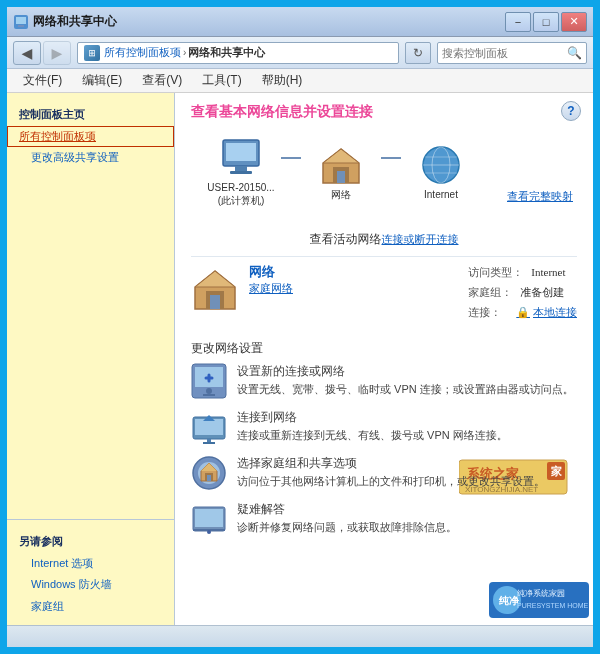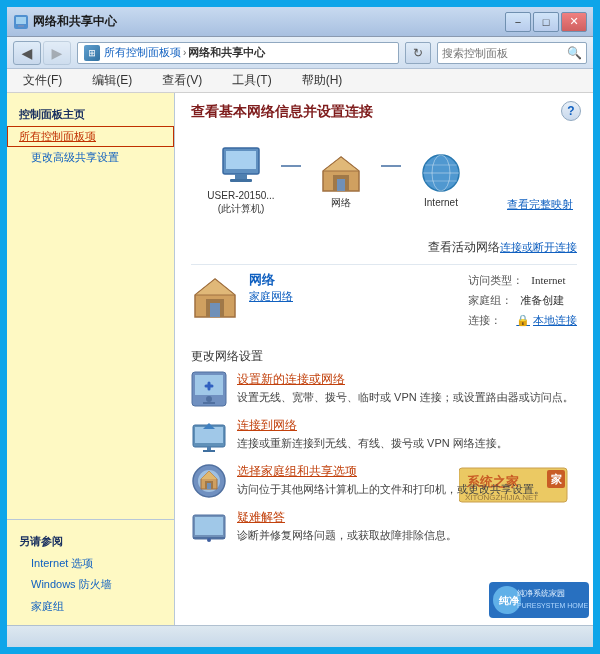--- a/index.html
+++ b/index.html
@@ -176,21 +176,21 @@
     }
 
     
     .menu-bar {
       height: 24px;
       background: #f5f5f5;
       display: flex;
       align-items: center;
       padding: 0 8px;
       border-bottom: 1px solid #d0d0d0;
-      gap: 14px;
+      gap: 4px;
     }
 
     .menu-item {
       padding: 2px 8px;
       font-size: 12px;
       color: #333;
       cursor: pointer;
       border-radius: 2px;
     }
 
@@ -258,23 +258,23 @@
       align-items: center;
       justify-content: center;
       font-size: 12px;
       font-weight: bold;
       color: #1060c0;
       cursor: pointer;
     }
 
     .section-title {
       font-size: 14px;
-      color: #7f1d1d;
+      color: #ec4899;
       font-weight: bold;
-      margin-bottom: 26px;
+      margin-bottom: 18px;
       padding-right: 30px;
     }
 
     
     .network-diagram {
       display: flex;
       align-items: center;
       justify-content: flex-start;
       gap: 0;
       margin-bottom: 14px;
@@ -301,21 +301,21 @@
       font-size: 11px;
       color: #333;
       text-align: center;
       line-height: 1.3;
     }
 
     
     .active-network-header {
       display: flex;
       align-items: center;
-      justify-content: flex-end;
+      justify-content: center;
       margin-bottom: 8px;
     }
 
     .active-network-title {
       font-size: 12px;
       color: #333;
       font-weight: normal;
     }
 
     .connect-link {
@@ -411,22 +411,21 @@
       align-items: center;
       justify-content: center;
     }
 
     .settings-text {
       flex: 1;
     }
 
     .settings-link {
       font-size: 12px;
-      color: #c2410c;
-      text-decoration: underline;
+      color: #404040;
       cursor: pointer;
       display: block;
       margin-bottom: 2px;
     }
 
     .settings-desc {
       font-size: 11px;
       color: #444;
       line-height: 1.4;
     }

